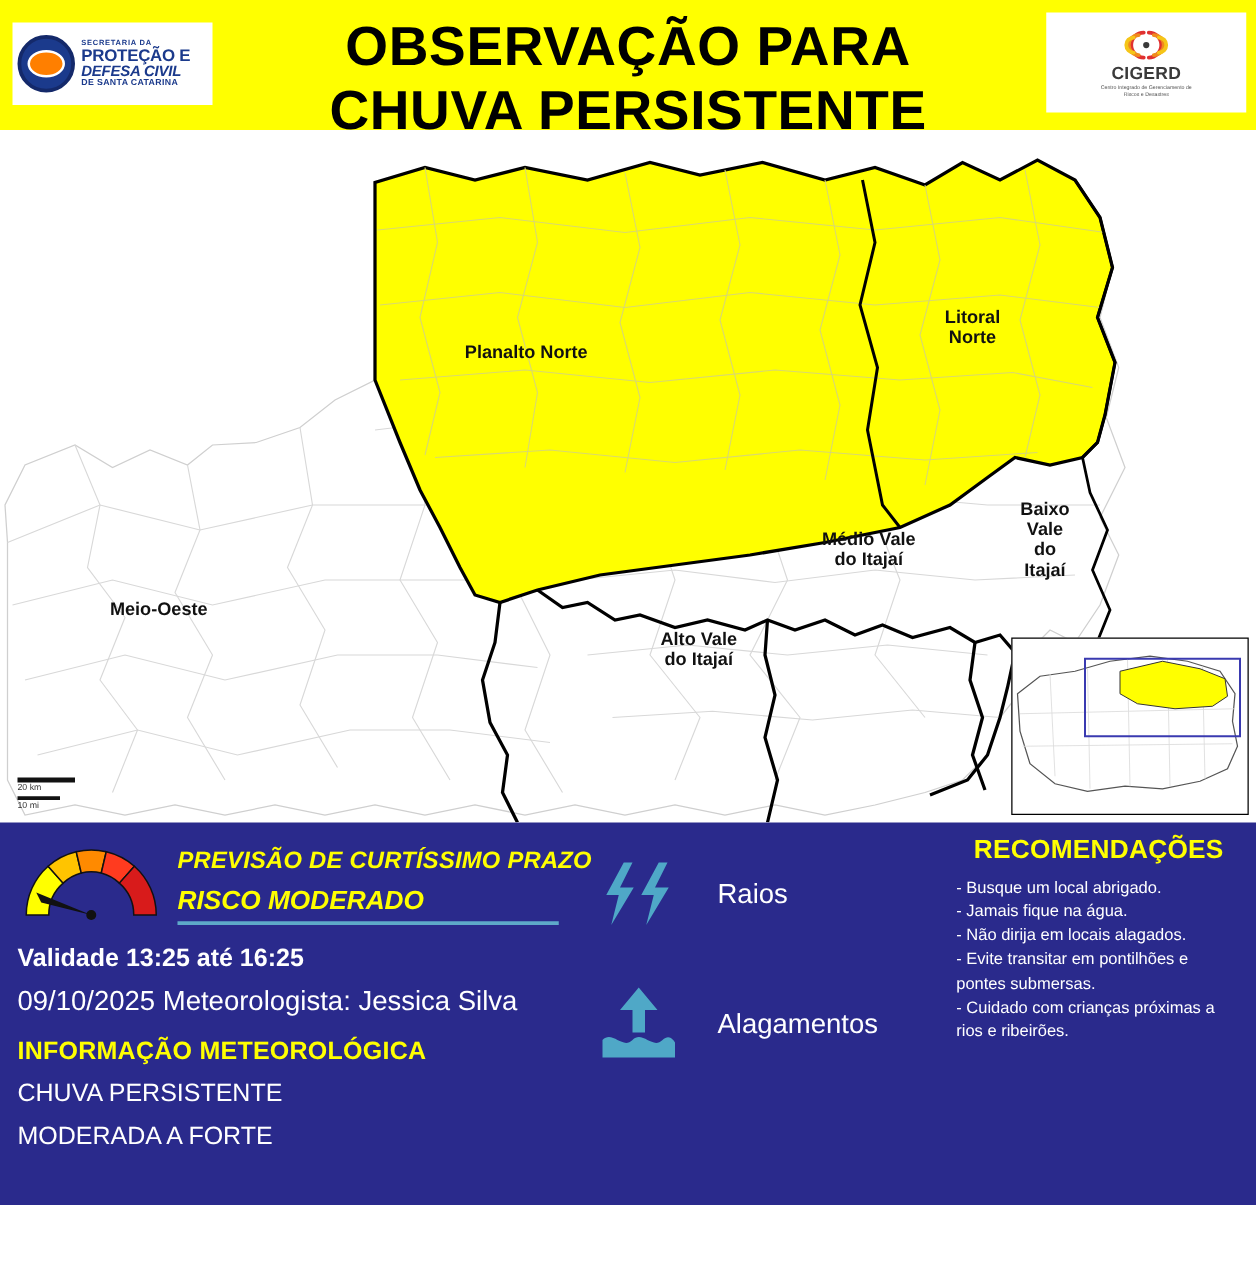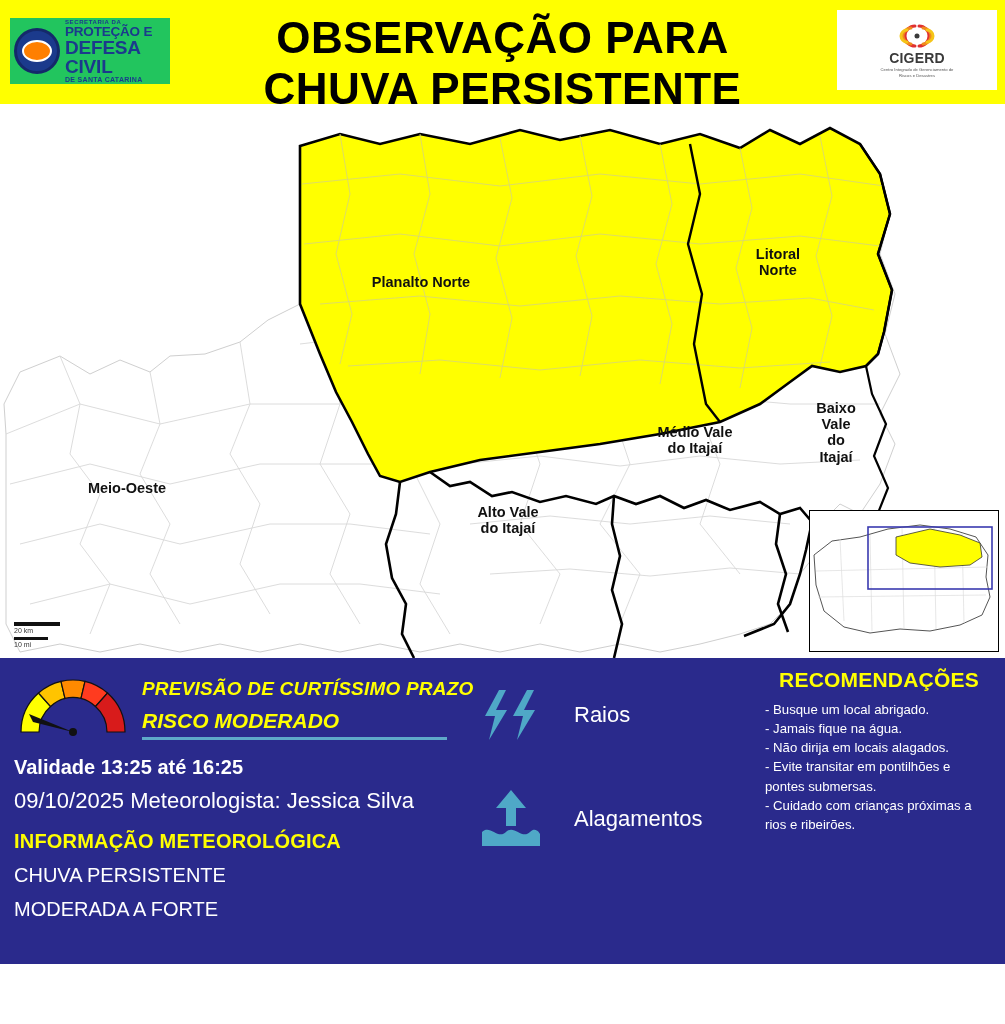--- a/index.html
+++ b/index.html
@@ -18,40 +18,40 @@
   
   .header {
     position: absolute; top: 0; left: 0;
     width: 1005px; height: 104px;
     background: #ffff00;
     display: flex; align-items: center;
   }
   .logo-defesa {
     position: absolute; left: 10px; top: 18px;
     width: 160px; height: 66px;
-    background: #22c55e;
+    background: #ffffff;
     display: flex; align-items: center;
     padding-left: 4px;
   }
   .logo-defesa .brasao {
     width: 46px; height: 46px; border-radius: 50%;
     background: #1b3a8c;
     border: 3px solid #14296a;
     display: flex; align-items: center; justify-content: center;
     flex: 0 0 auto;
   }
   .logo-defesa .brasao .inner {
     width: 30px; height: 22px; border-radius: 50%;
     background: #ff7f00;
     border: 2px solid #ffffff;
   }
   .logo-defesa .txt { padding-left: 5px; line-height: 1.0; }
   .logo-defesa .txt .l1 { font-size: 6px; color: #1b3a8c; letter-spacing: .6px; font-weight: bold;}
   .logo-defesa .txt .l2 { font-size: 13.5px; color: #1b3a8c; font-weight: bold; letter-spacing: -.2px;}
-  .logo-defesa .txt .l3 { font-size: 19px; color: #1b3a8c; font-weight: bold; letter-spacing: -.2px;}
+  .logo-defesa .txt .l3 { font-size: 12px; color: #1b3a8c; font-weight: bold; letter-spacing: -.2px; font-style: italic;}
   .logo-defesa .txt .l4 { font-size: 7px; color: #1b3a8c; font-weight: bold; letter-spacing: .3px;}
 
   .header-title {
     position: absolute; left: 0; right: 0; top: 12px;
     text-align: center;
     font-size: 44px; font-weight: bold; color: #000000;
     line-height: 1.16; letter-spacing: .5px;
   }
 
   .logo-right {
@@ -319,21 +319,21 @@
       <div>do Itajaí</div>
     </div>
 
     <div class="map-label" style="left:805px; top:296px; width:62px;">
       <div>Baixo</div>
       <div>Vale</div>
       <div>do</div>
       <div>Itajaí</div>
     </div>
 
-    <div class="map-label" style="left:453px; top:400px; width:110px;">
+    <div class="map-label" style="left:504px; top:400px; width:110px;">
       <div>Alto Vale</div>
       <div>do Itajaí</div>
     </div>
 
     <div class="map-label" style="left:62px; top:376px; width:130px;">Meio-Oeste</div>
 
     <div class="scalebar">
       <div class="bar"></div>
       <div>20 km</div>
       <div class="bar2"></div>

